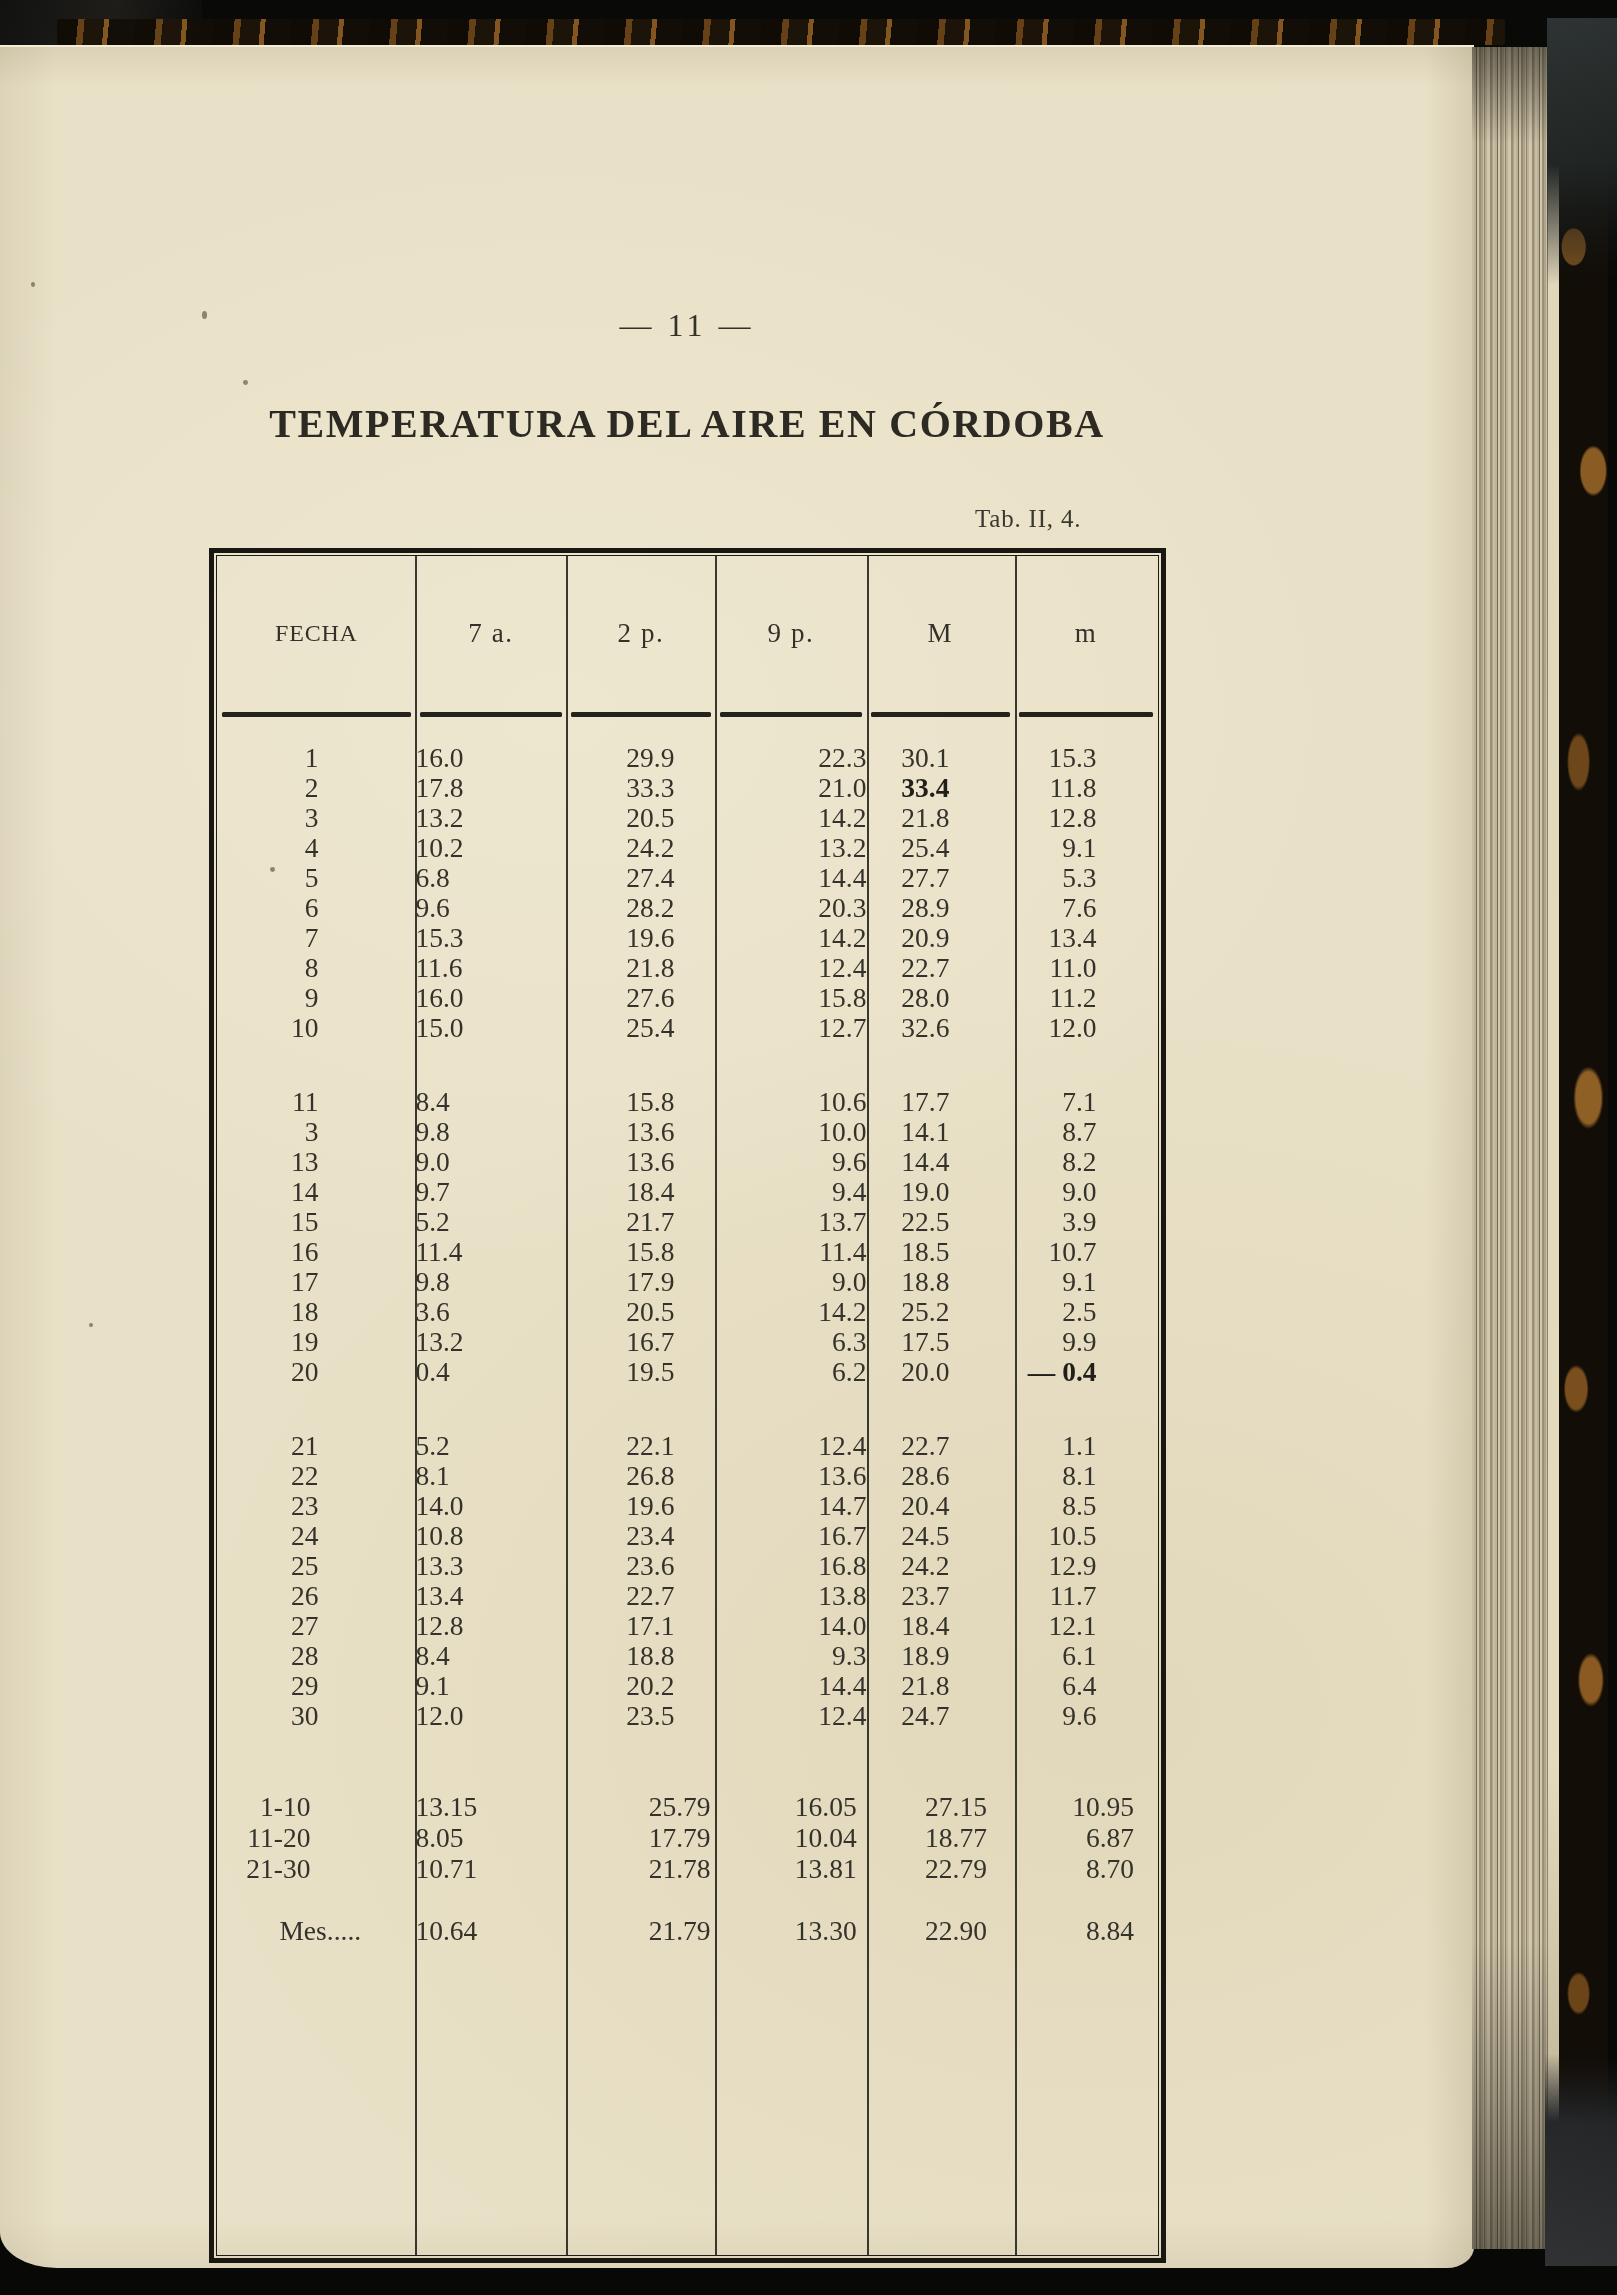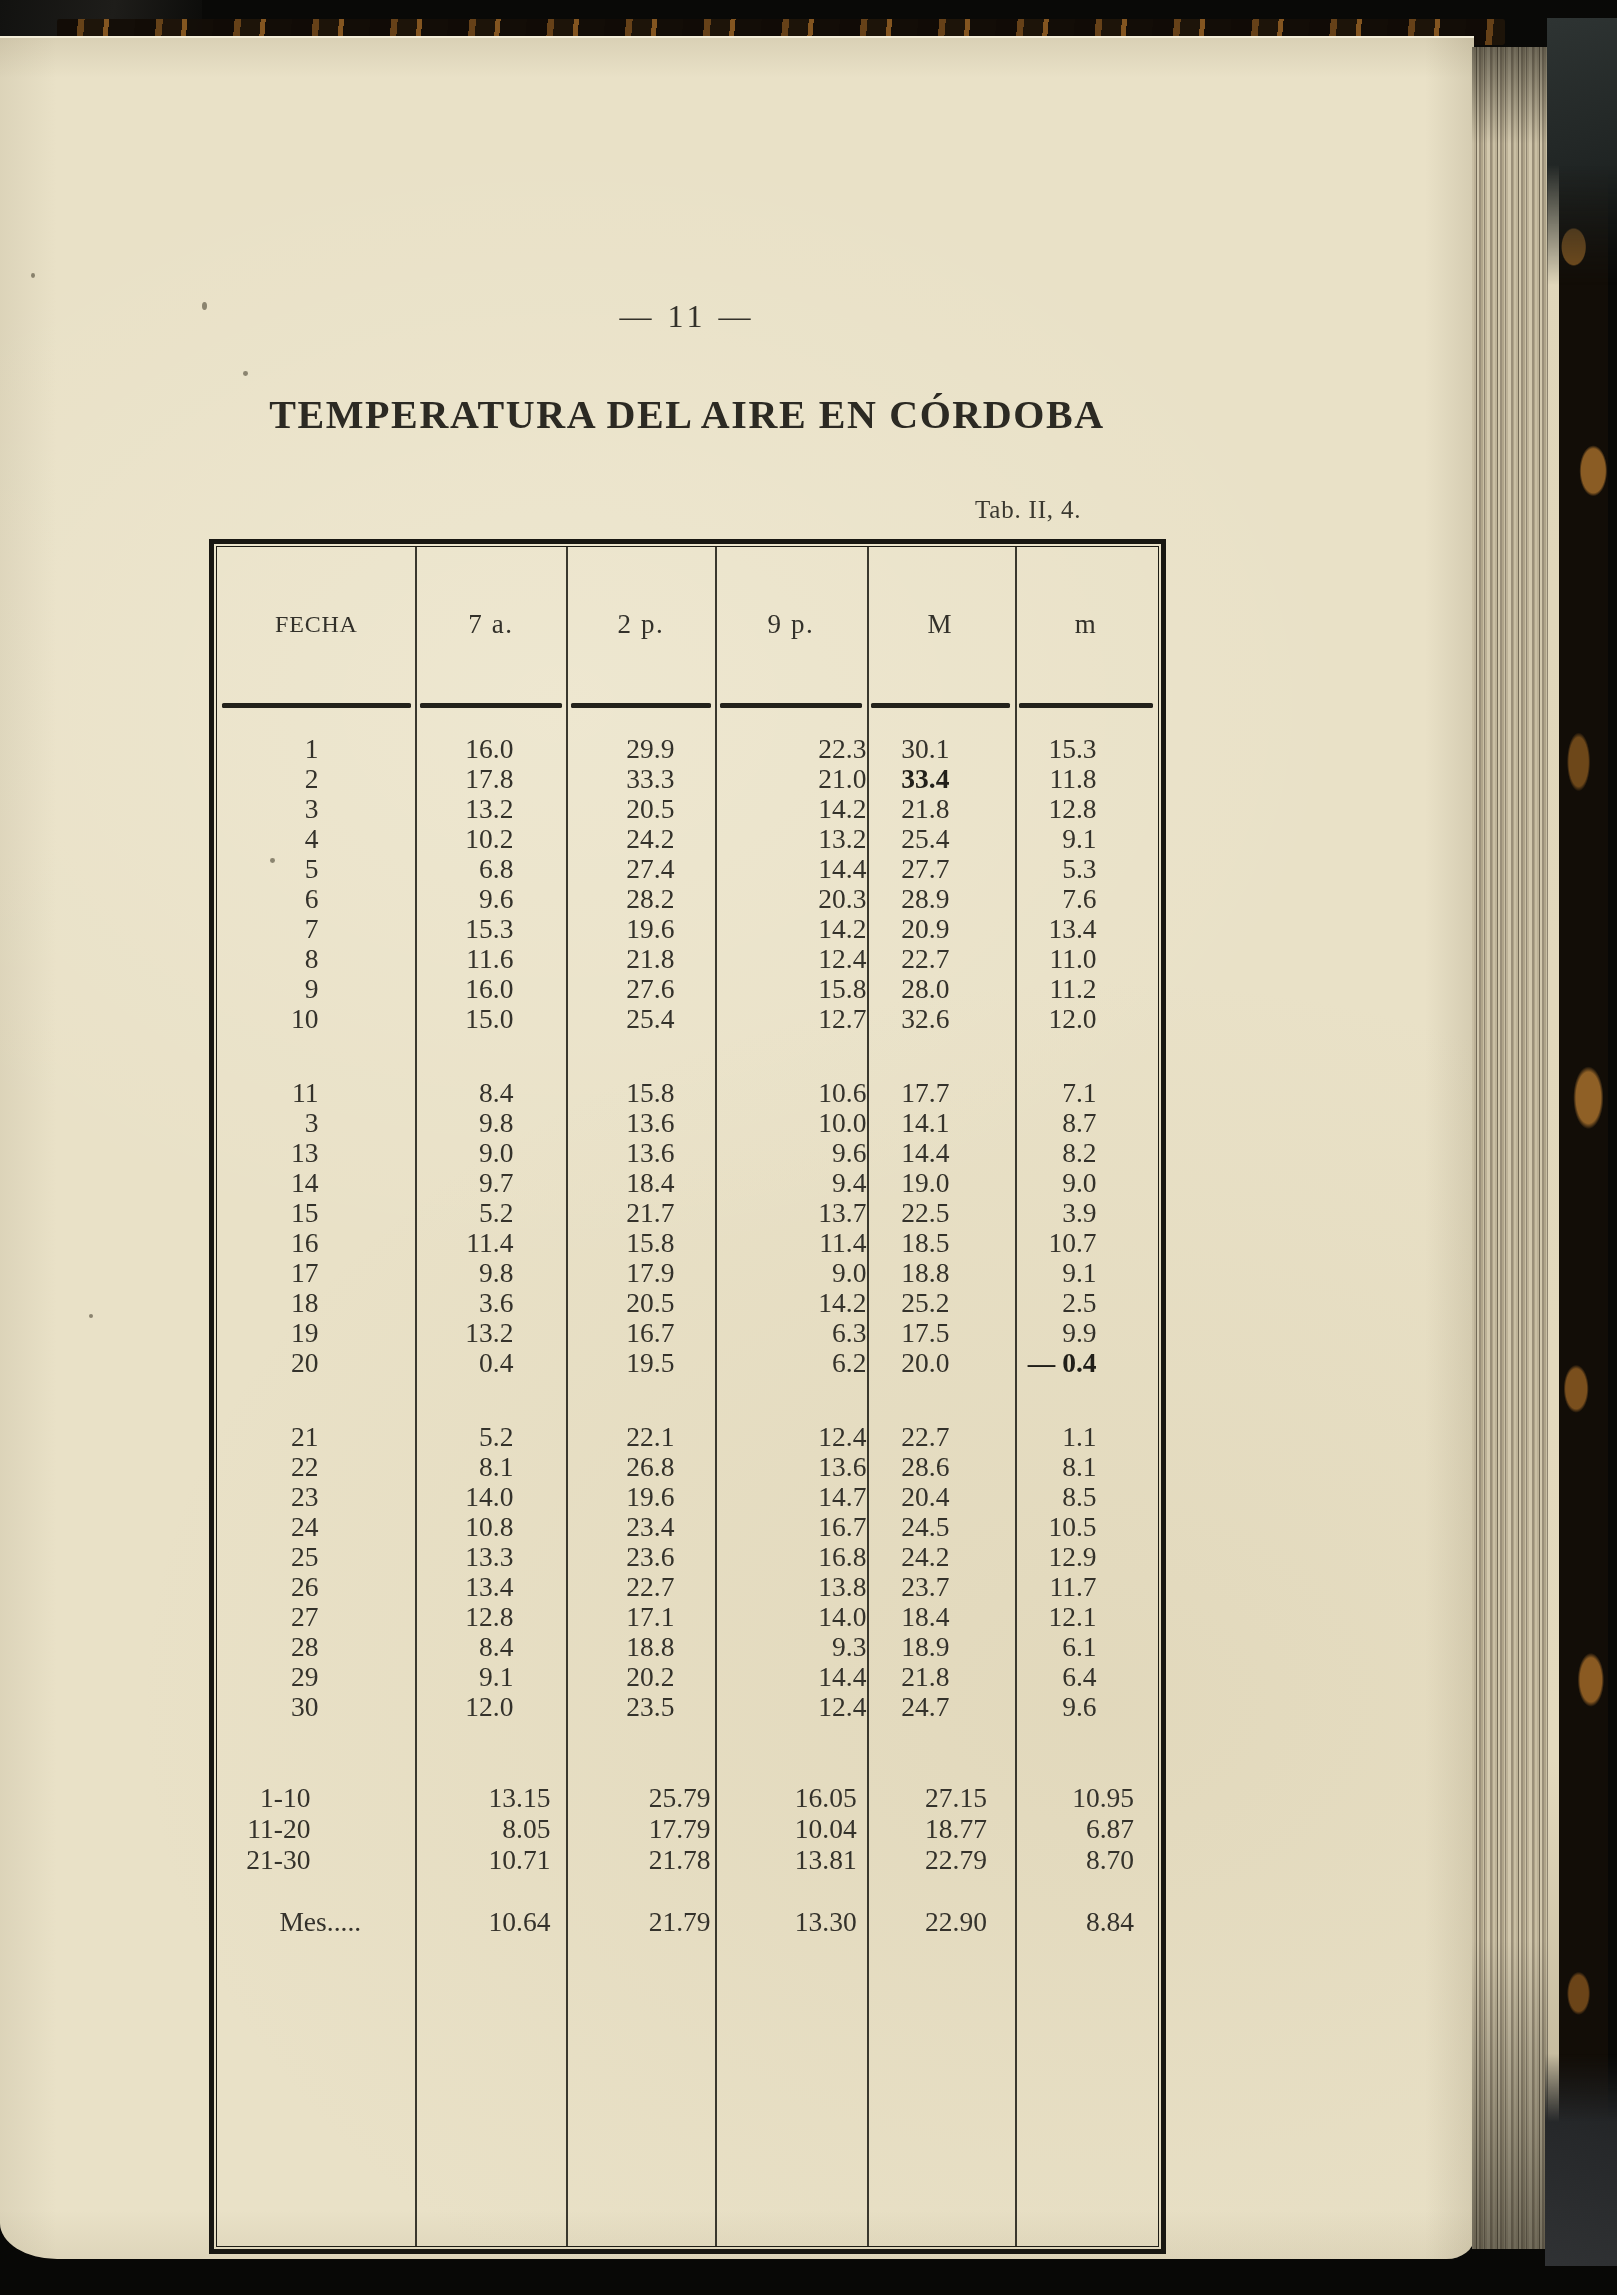--- a/index.html
+++ b/index.html
@@ -10,21 +10,21 @@
   }
   
   .top-strip{position:absolute;left:0;top:0;width:1618px;height:47px;background:#090907;}
   .top-left-leather{position:absolute;left:0;top:0;width:202px;height:45px;
     background:linear-gradient(100deg,#121210,#1e1d1a 55%,#0c0c0a);}
   .top-marble{position:absolute;left:57px;top:19.4px;width:1448px;height:26px;border-radius:2.4px;
     background:#1a1209;
     background-image:repeating-linear-gradient(95deg,#120c06 0 21px,#6b4519 21px 27.5px,#1f150a 27.5px 47px,#8a5a22 47px 52px,#140e08 52px 78px);
     opacity:.95;}
   .page{
-    position:absolute;left:0;top:36px;width:1474px;height:2221px;
+    position:absolute;left:0;top:45px;width:1474px;height:2221px;
     background-color:#e9e1c7;
     background-image:
       radial-gradient(1132px 809px at 38% 30%,rgba(255,252,240,.22),transparent 70%),
       radial-gradient(1294px 971px at 75% 75%,rgba(193,178,138,.18),transparent 75%),
       linear-gradient(90deg,rgba(105,92,62,.10),transparent 57px),
       linear-gradient(270deg,rgba(105,92,62,.16),transparent 49px),
       linear-gradient(180deg,rgba(125,110,75,.14),transparent 40px),
       linear-gradient(0deg,rgba(125,110,75,.10),transparent 49px);
     border-top:2.4px solid #f3edd8;
     border-radius:0 0 27.5px 57px / 0 0 21px 36px;
@@ -79,21 +79,21 @@
   .rule{height:5.7px;background:#23221b;margin:0 4.9px;border-radius:1.6px;}
   .tbody-flow{padding-top:24px;}
   .tgroup{margin-bottom:44px;}
   .tgroup:last-of-type{margin-bottom:0;}
   .tsummary{margin-top:61px;}
   .day-row{height:30px;font-size:27.5px;}
   .decade-row{height:31px;font-size:27.5px;}
   .mes-row{height:37px;margin-top:29px;font-size:27.5px;}
   .tcell{white-space:pre;}
   .c0{text-align:right;padding-right:97px;}
-  .c1{text-align:right;padding-right:53px;}
+  .c1{text-align:left;padding-right:53px;}
   .c2{text-align:right;padding-right:41px;}
   .c3{text-align:right;}
   .c4{text-align:right;padding-right:65px;}
   .c5{text-align:right;padding-right:61px;}
   .two-dec .c0{padding-right:105px;}
   .two-dec .c1{padding-right:16px;}
   .two-dec .c2{padding-right:4.9px;}
   .two-dec .c3{padding-right:9.7px;}
   .two-dec .c4{padding-right:27.5px;}
   .two-dec .c5{padding-right:23.5px;}

